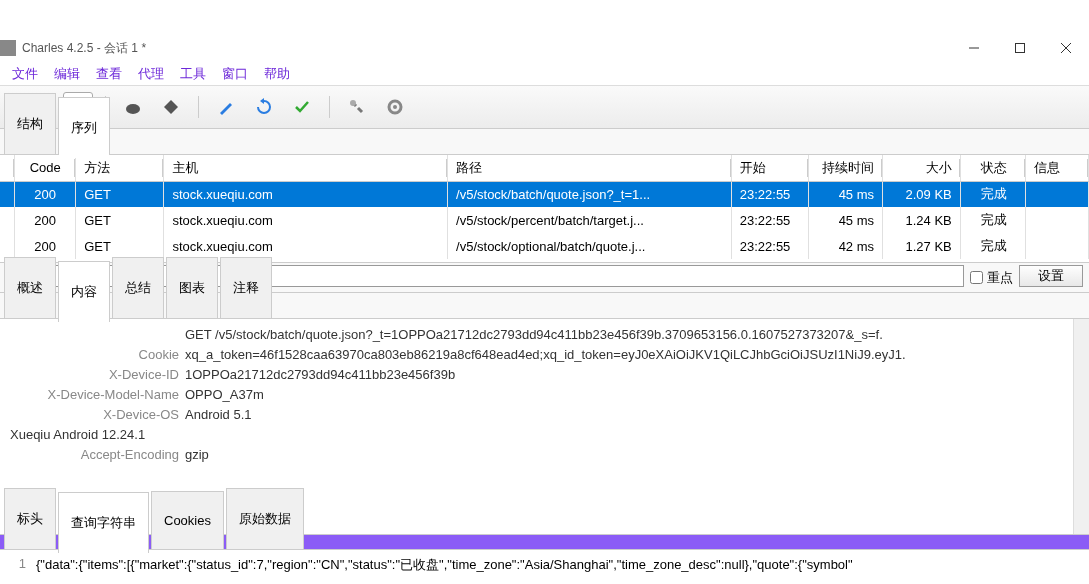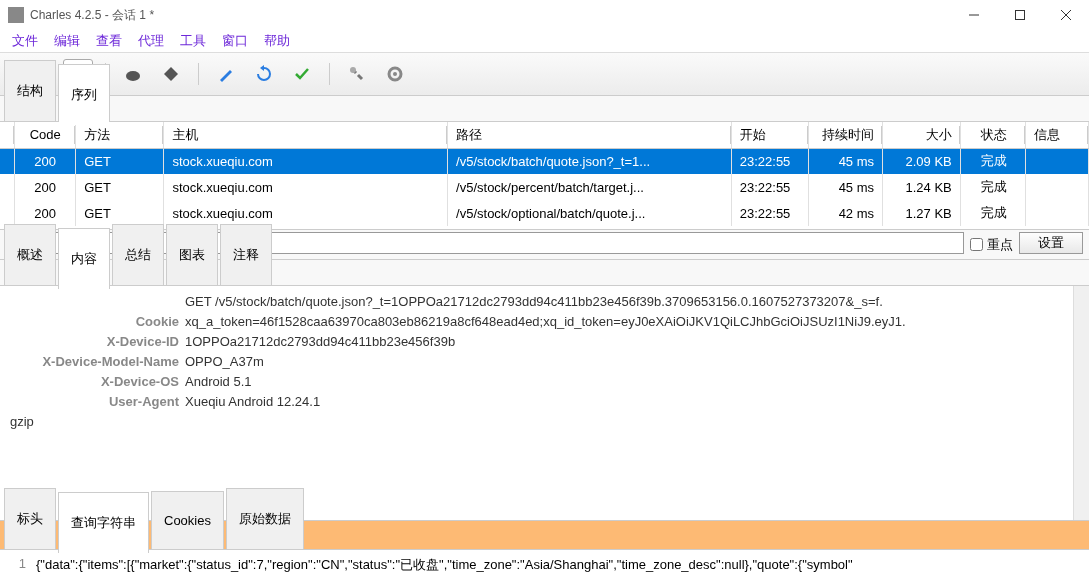--- a/index.html
+++ b/index.html
@@ -1,17 +1,17 @@
 <!DOCTYPE html>
 <html><head>
 <meta charset="utf-8">
 <style>
 * { margin: 0; padding: 0; box-sizing: border-box; font-family: "Microsoft YaHei", Arial, sans-serif; font-size: 13px; }
 body { width: 1089px; height: 584px; background: #fff; overflow: hidden; display: flex; flex-direction: column; }
-.titlebar { height: 30px; display: flex; align-items: center; padding-left: 8px; background: #fff; }
+.titlebar { height: 30px; display: flex; align-items: center; background: #fff; margin-top: 33px; }
 .titlebar-icon { width: 16px; height: 16px; background: #888; margin-right: 6px; }
 .titlebar-text { flex: 1; color: #555; font-size: 12px; }
 .window-controls { display: flex; }
 .window-btn { width: 46px; height: 30px; display: flex; align-items: center; justify-content: center; color: #666; }
 .menubar { height: 22px; display: flex; align-items: center; padding: 0 4px; background: #fff; }
 .menu-item { padding: 2px 8px; color: #6d28d9; cursor: default; font-family: Liberation Serif, serif; }
 .toolbar { height: 44px; display: flex; align-items: center; padding: 0 8px; background: linear-gradient(#fafafa,#ececec); border-top: 1px solid #ddd; border-bottom: 1px solid #ccc; gap: 8px; }
 .tool-btn { width: 30px; height: 30px; display: flex; align-items: center; justify-content: center; border-radius: 3px; }
 .tool-btn.active { border: 1px solid #aaa; background: #fff; }
 .sep { width: 1px; height: 22px; background: #ccc; margin: 0 4px; }
@@ -35,23 +35,23 @@
 .col-status { width: 62px; padding-left: 20px; }
 .col-info { width: 60px; }
 .filterbar { height: 30px; display: flex; padding: 2px 6px; gap: 6px; background: #f8f8f8; border-bottom: 1px solid #ccc; }
 .filterbar input[type=text] { flex: 1; height: 22px; border: 1px solid #999; padding: 0 4px; }
 .filterbar label { display: flex; align-items: center; gap: 4px; }
 .filterbar button { height: 22px; padding: 0 18px; border: 1px solid #999; background: linear-gradient(#fefefe,#e8e8e8); }
 .detail-area { flex: 1; display: flex; flex-direction: column; min-height: 0; }
 .detail-tabs { height: 26px; display: flex; align-items: end; padding-left: 4px; border-bottom: 1px solid #ccc; background:#f8f8f8; }
 .headers-view { flex: 1; overflow: auto; padding: 6px 10px; font-family: Arial, sans-serif; font-size: 13px; color: #333; }
 .hdr-row { display: flex; line-height: 20px; }
-.hdr-key { width: 175px; text-align: right; color: #888; font-weight: bold; padding-right: 6px; white-space: nowrap; }
+.hdr-key { width: 175px; text-align: right; color: #888; font-weight: normal; padding-right: 6px; white-space: nowrap; }
 .hdr-val { flex: 1; white-space: nowrap; overflow: hidden; text-overflow: ellipsis; }
-.bottom-tabs { height: 30px; display: flex; align-items: end; padding-left: 4px; border-top: 1px solid #ccc; border-bottom: 1px solid #ccc; background:#fdba74; }
+.bottom-tabs { height: 16px; display: flex; align-items: end; padding-left: 4px; border-top: 1px solid #ccc; border-bottom: 1px solid #ccc; background:#8b5cf6; }
 .response-view { height: 34px; padding: 6px 10px; overflow:hidden; white-space:nowrap; display:flex; }
 .line-no { width: 26px; text-align:right; color:#888; padding-right:10px; }
 .json-line { flex:1; overflow:hidden; text-overflow:ellipsis; font-family: Arial; }
 .scrollbar-v { position:absolute; right:0; top:0; bottom:0; width:16px; background:#f0f0f0; border-left:1px solid #ddd; }
 .headers-wrap { position:relative; flex:1; min-height:0; display:flex; }
 svg { display:block; }
 </style>
 </head>
 <body>
 
@@ -242,24 +242,24 @@
           </div>
           <div class="hdr-row">
             <div class="hdr-key">X-Device-Model-Name</div>
             <div class="hdr-val">OPPO_A37m</div>
           </div>
           <div class="hdr-row">
             <div class="hdr-key">X-Device-OS</div>
             <div class="hdr-val">Android 5.1</div>
           </div>
           <div class="hdr-row">
-            <div class="hdr-key">User-Agent</div>
             <div class="hdr-val">Xueqiu Android 12.24.1</div>
           </div>
           <div class="hdr-row">
+            <div class="hdr-key">Accept-Encoding</div>
             <div class="hdr-val">gzip</div>
           </div>
         </div>
     </div>
     <div class="scrollbar-v"></div>
   </div>
 
   <div class="bottom-tabs">
     <div class="tab">标头</div>
     <div class="tab active">查询字符串</div>

